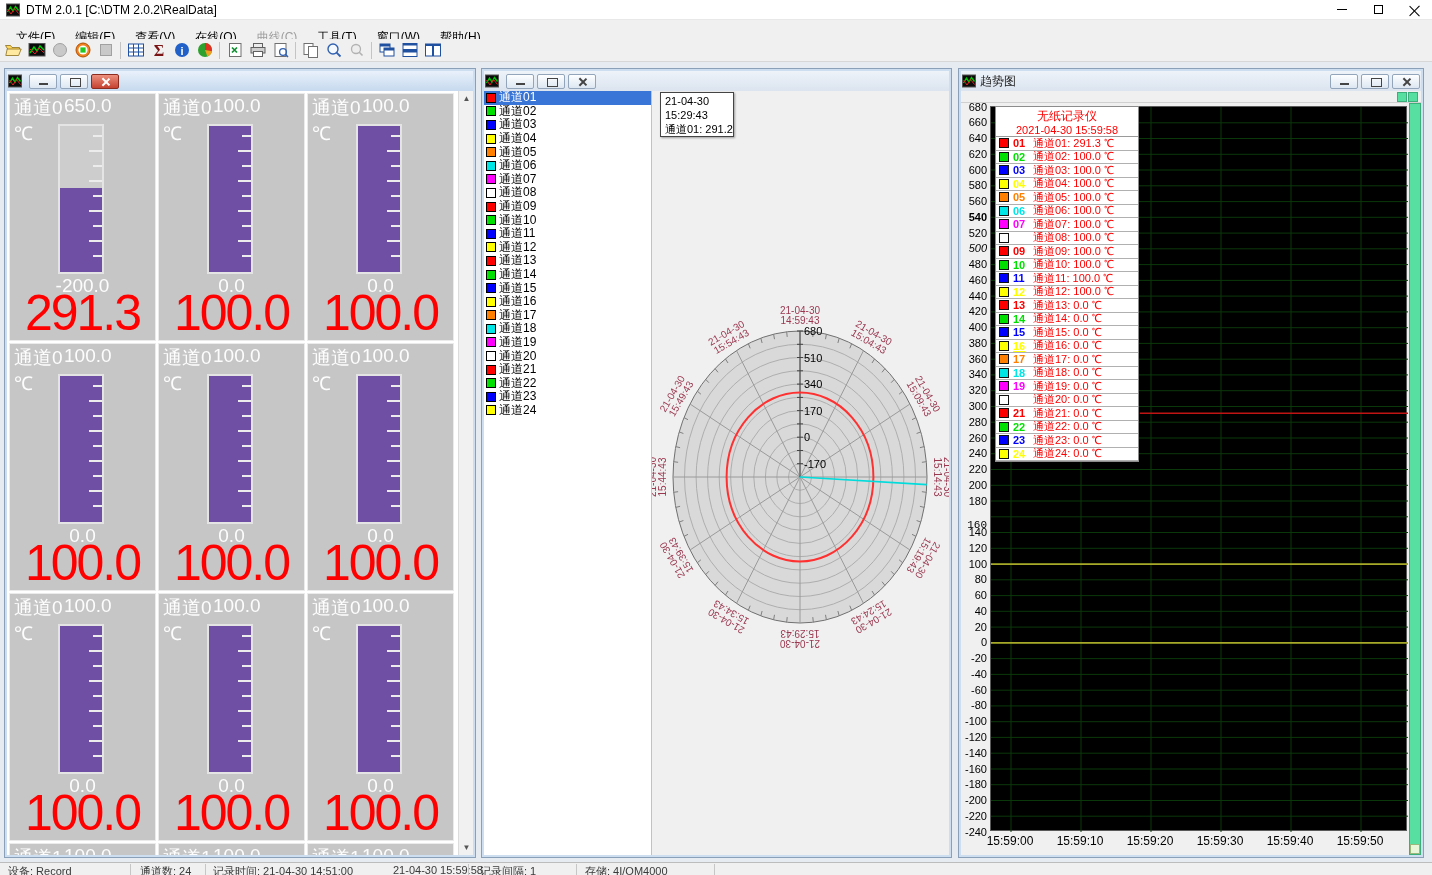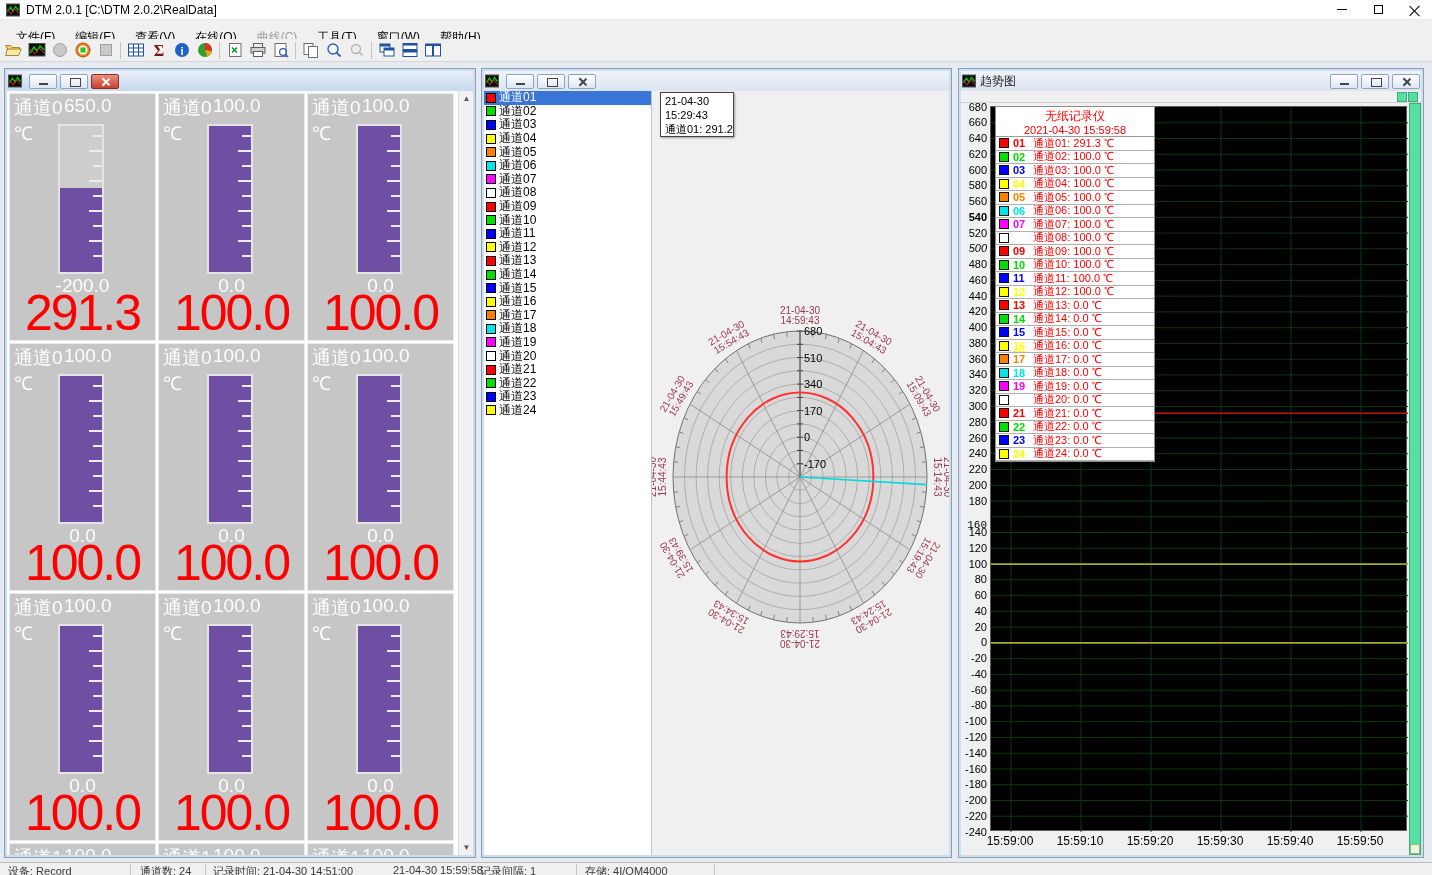--- a/index.html
+++ b/index.html
@@ -66,21 +66,21 @@
   .tip{position:absolute;left:176px;top:1px;width:74px;height:45px;background:#fff;border:1px solid #444;font-size:11px;line-height:14px;padding:1px 4px;box-shadow:1px 1px 2px rgba(0,0,0,.35);z-index:5;white-space:nowrap}
 
   
   .hscroll{position:absolute;left:0;top:0;width:460px;height:12px;background:#f0f0f0;border-bottom:1px solid #d0d0d0}
   .hgreen{position:absolute;top:1px;width:10px;height:10px;background:#57dfa2;border:1px solid #3cae7c}
   .vscroll-green{position:absolute;left:448px;top:12px;width:12px;height:752px;background:#57dfa2;border:1px solid #3cae7c}
   .vgreen-btn{position:absolute;left:0;bottom:0;width:10px;height:10px;background:#e9f6d9;border:1px solid #9ab87c}
   .ylab{position:absolute;width:26px;text-align:right;font-size:11px;color:#000}
   .xlab{position:absolute;width:48px;text-align:center;font-size:12px;color:#000}
   .plot{position:absolute;left:29px;top:15px;width:417px;height:725px;background:#000;border:1px solid #5a5a5a}
-  .legend{position:absolute;left:34px;top:15px;width:160px;height:356px;background:#fff;border:1px solid #8c8c8c;z-index:4}
+  .legend{position:absolute;left:34px;top:15px;width:144px;height:356px;background:#fff;border:1px solid #8c8c8c;z-index:4}
   .leg-title{color:#ff0000;text-align:center;font-size:12px;height:17px;line-height:18px;white-space:nowrap}
   .leg-time{color:#ff0000;text-align:center;font-size:11px;height:13px;line-height:13px;border-bottom:1px solid #9a9a9a}
   .leg-row{height:13.5px;display:flex;align-items:center;border-bottom:1px solid #b0b0b0;padding-left:3px;color:#ff0000;font-size:11px;white-space:nowrap}
   .leg-sq{width:10px;height:10px;border:1px solid #111;margin-right:4px;flex:none}
   .leg-num{width:20px;font-weight:bold;flex:none}
 
   
   .statusbar{position:absolute;left:0;bottom:0;width:1432px;height:13px;background:#f0f0f0;border-top:1px solid #bcbcbc;font-size:11px;color:#3a3a3a;overflow:hidden}
   .st-item{position:absolute;top:1px;white-space:nowrap}
   .st-sep{position:absolute;top:1px;width:1px;height:11px;background:#c6c6c6}

